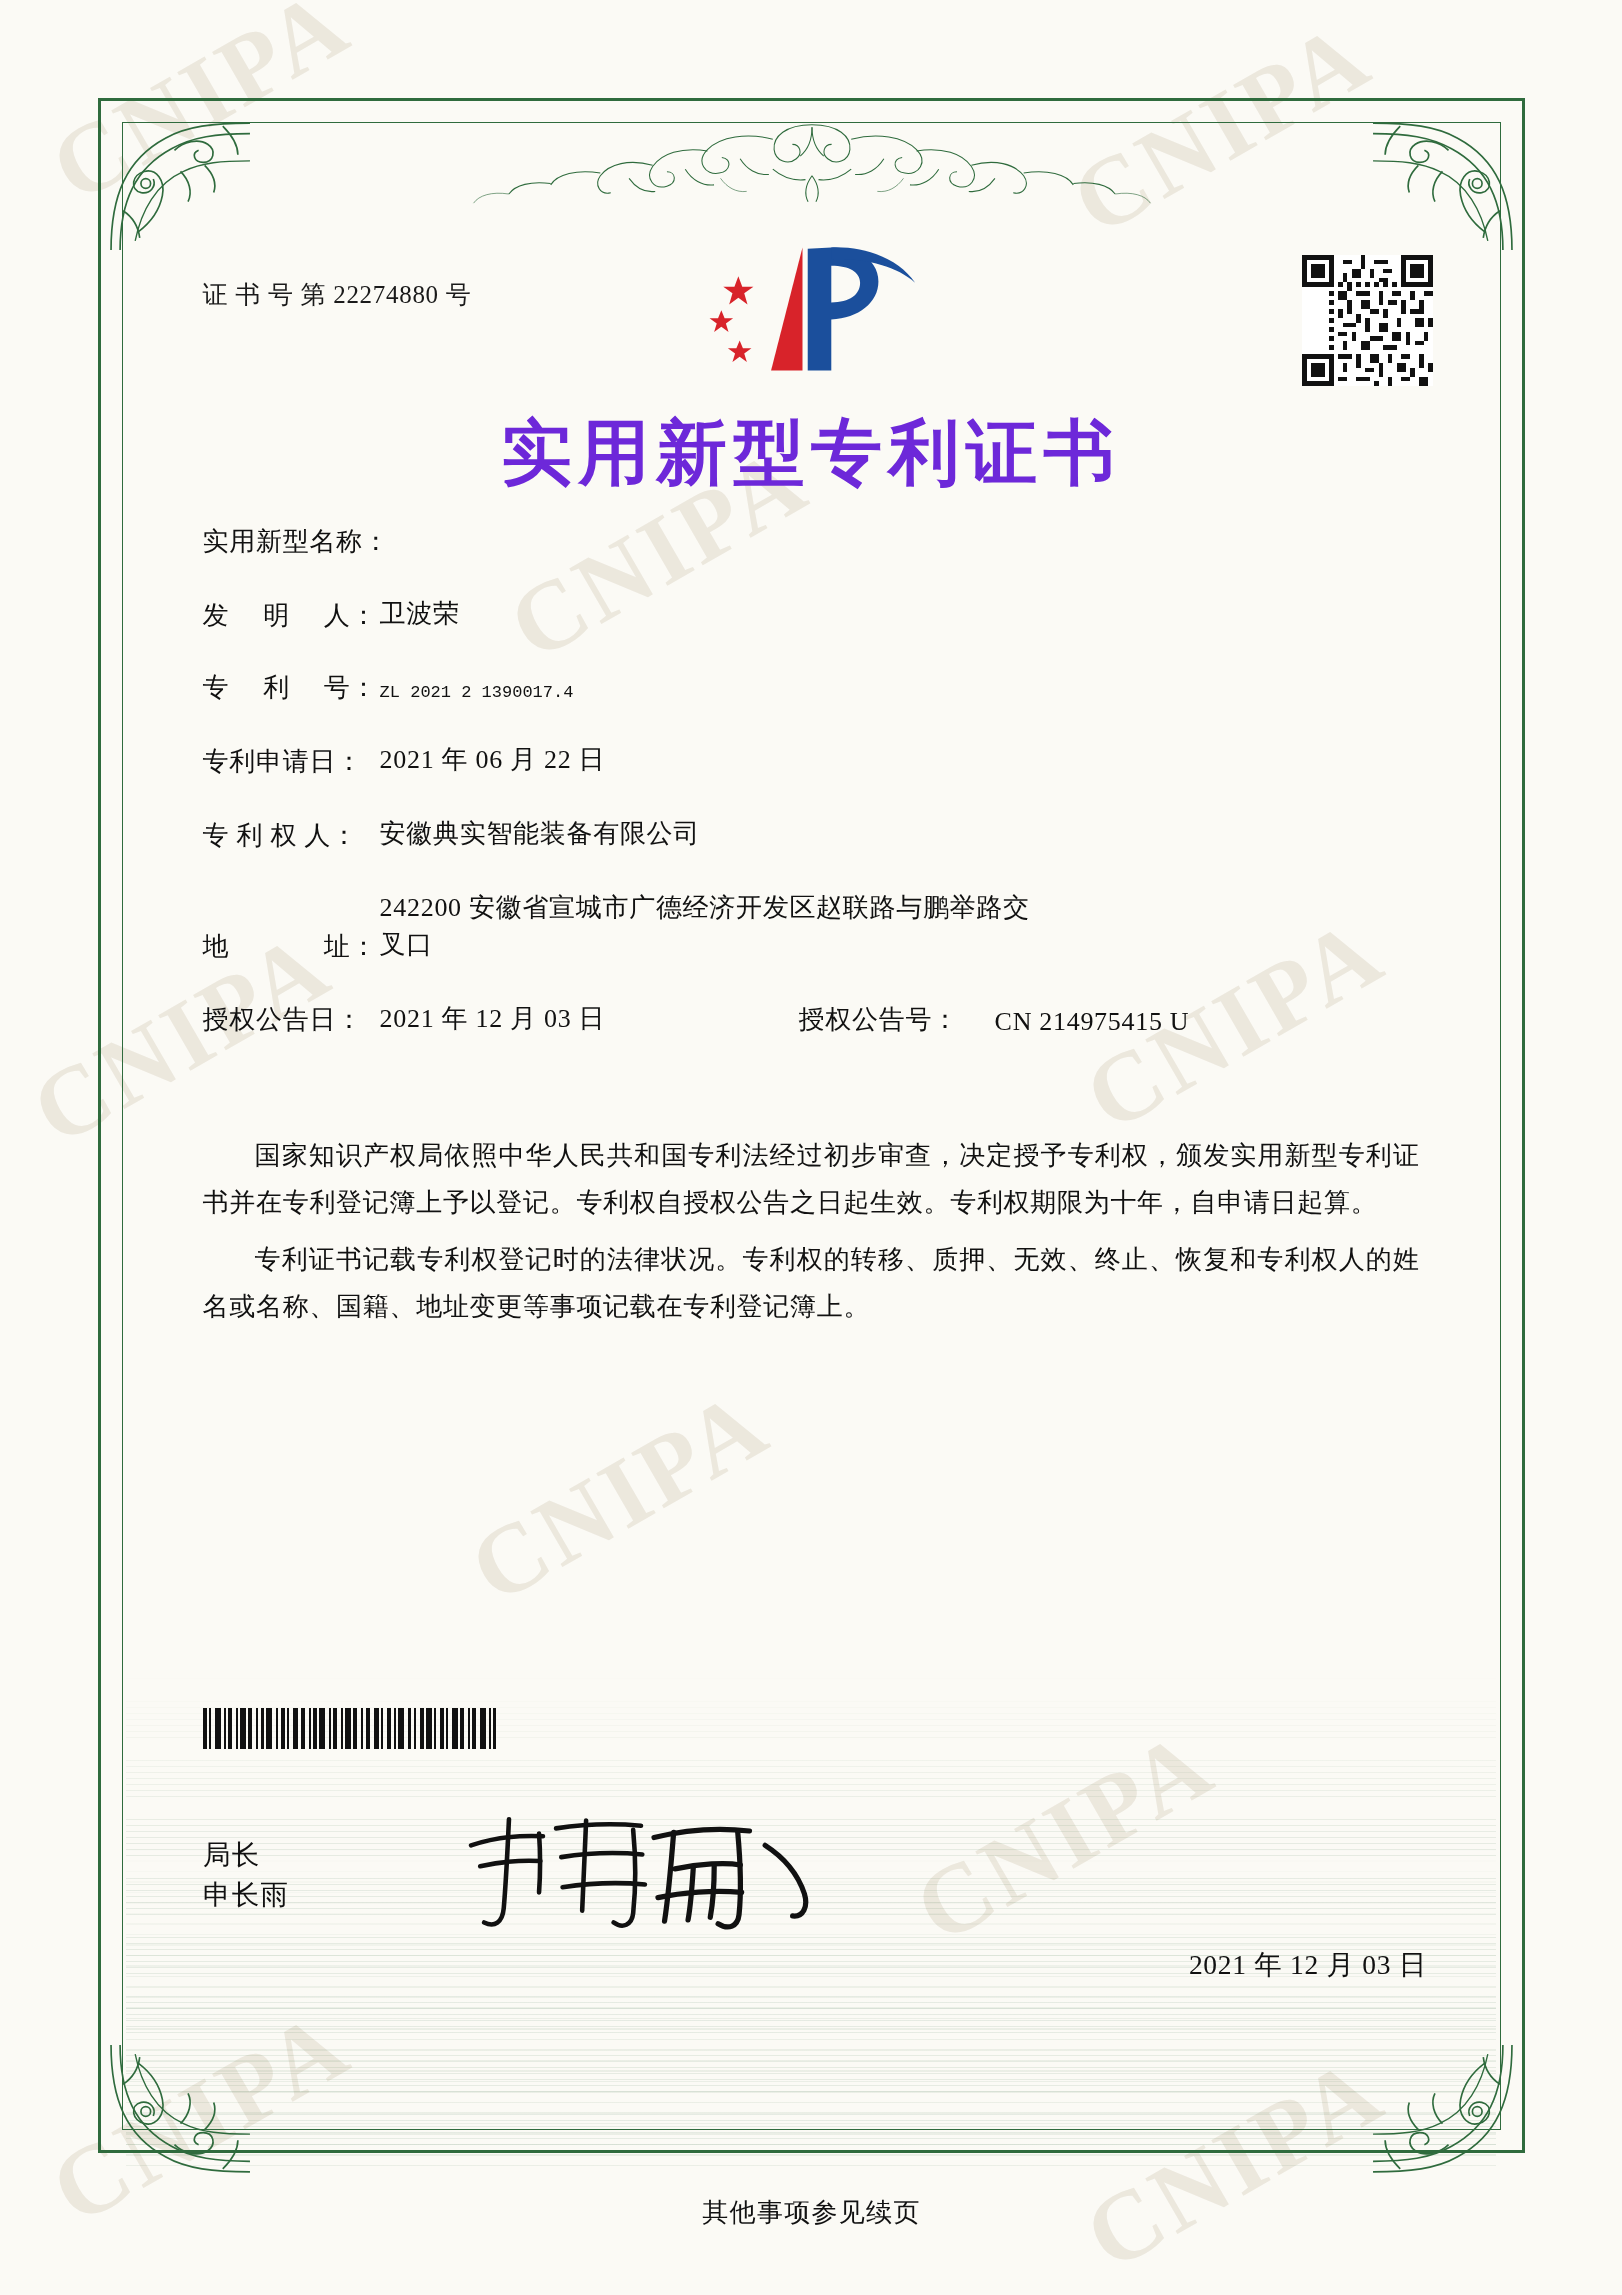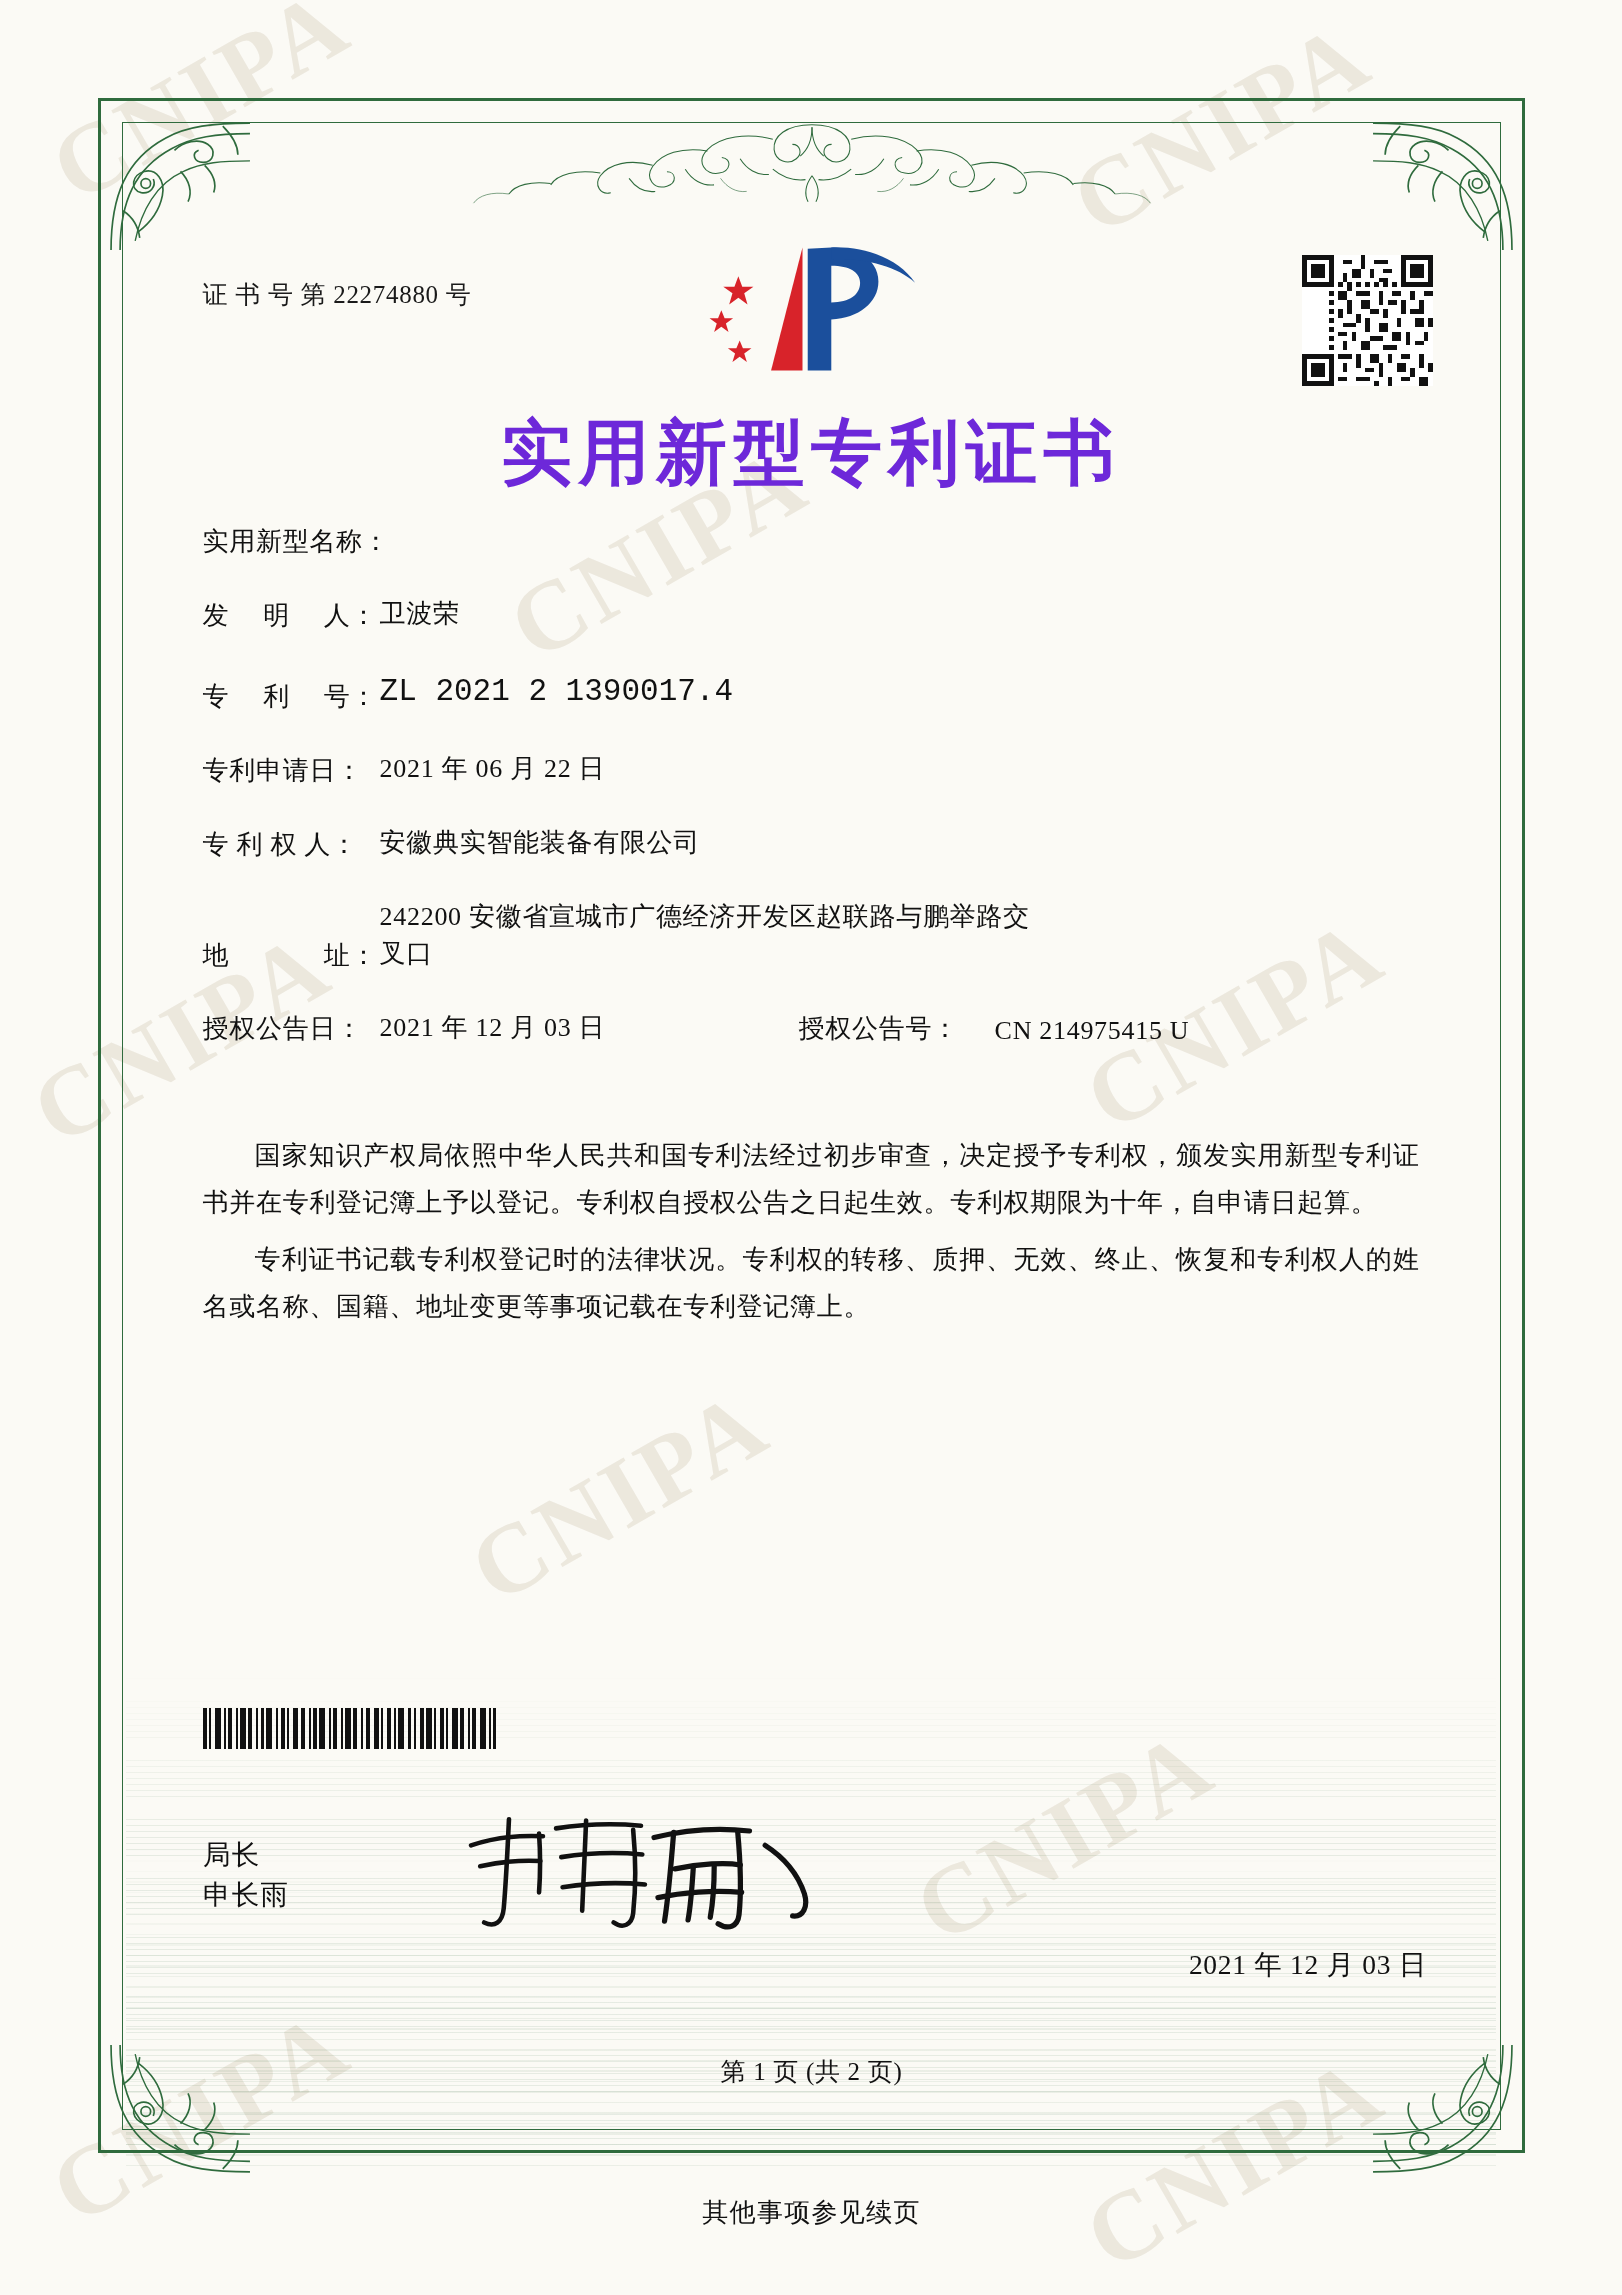--- a/index.html
+++ b/index.html
@@ -189,21 +189,21 @@
     white-space: pre;
     letter-spacing: 0.7px;
   }
   .field-value {
     flex: 1;
     letter-spacing: 0.7px;
     line-height: 1.42;
   }
   .field-value.mono {
     font-family: "Liberation Mono", "DejaVu Sans Mono", monospace;
-    font-size: 31px;
+    font-size: 17px;
     letter-spacing: 0px;
   }
   .field-row.dual .field-value { flex: 0 0 419px; }
   .field-label2 {
     width: 196px;
     flex: 0 0 196px;
     white-space: pre;
     letter-spacing: 0.7px;
   }
   .field-value2 {
@@ -700,18 +700,17 @@
         <path d="M360,94 C358,126 356,152 352,174"></path>
         <path d="M392,92 C392,122 390,148 386,170"></path>
         <path d="M306,140 C342,132 392,128 434,132"></path>
         <path d="M470,60 C498,78 520,104 530,134 C536,154 528,170 512,168"></path>
       </g>
     </svg>
   </div>
 
   <div class="sign-date">2021 年 12 月 03 日</div>
 
-  <div class="page-num">第 1 页 (共 2 页)</div>
 
   <div class="footer-note">其他事项参见续页</div>
 
 </div>
 
 
 </body></html>

